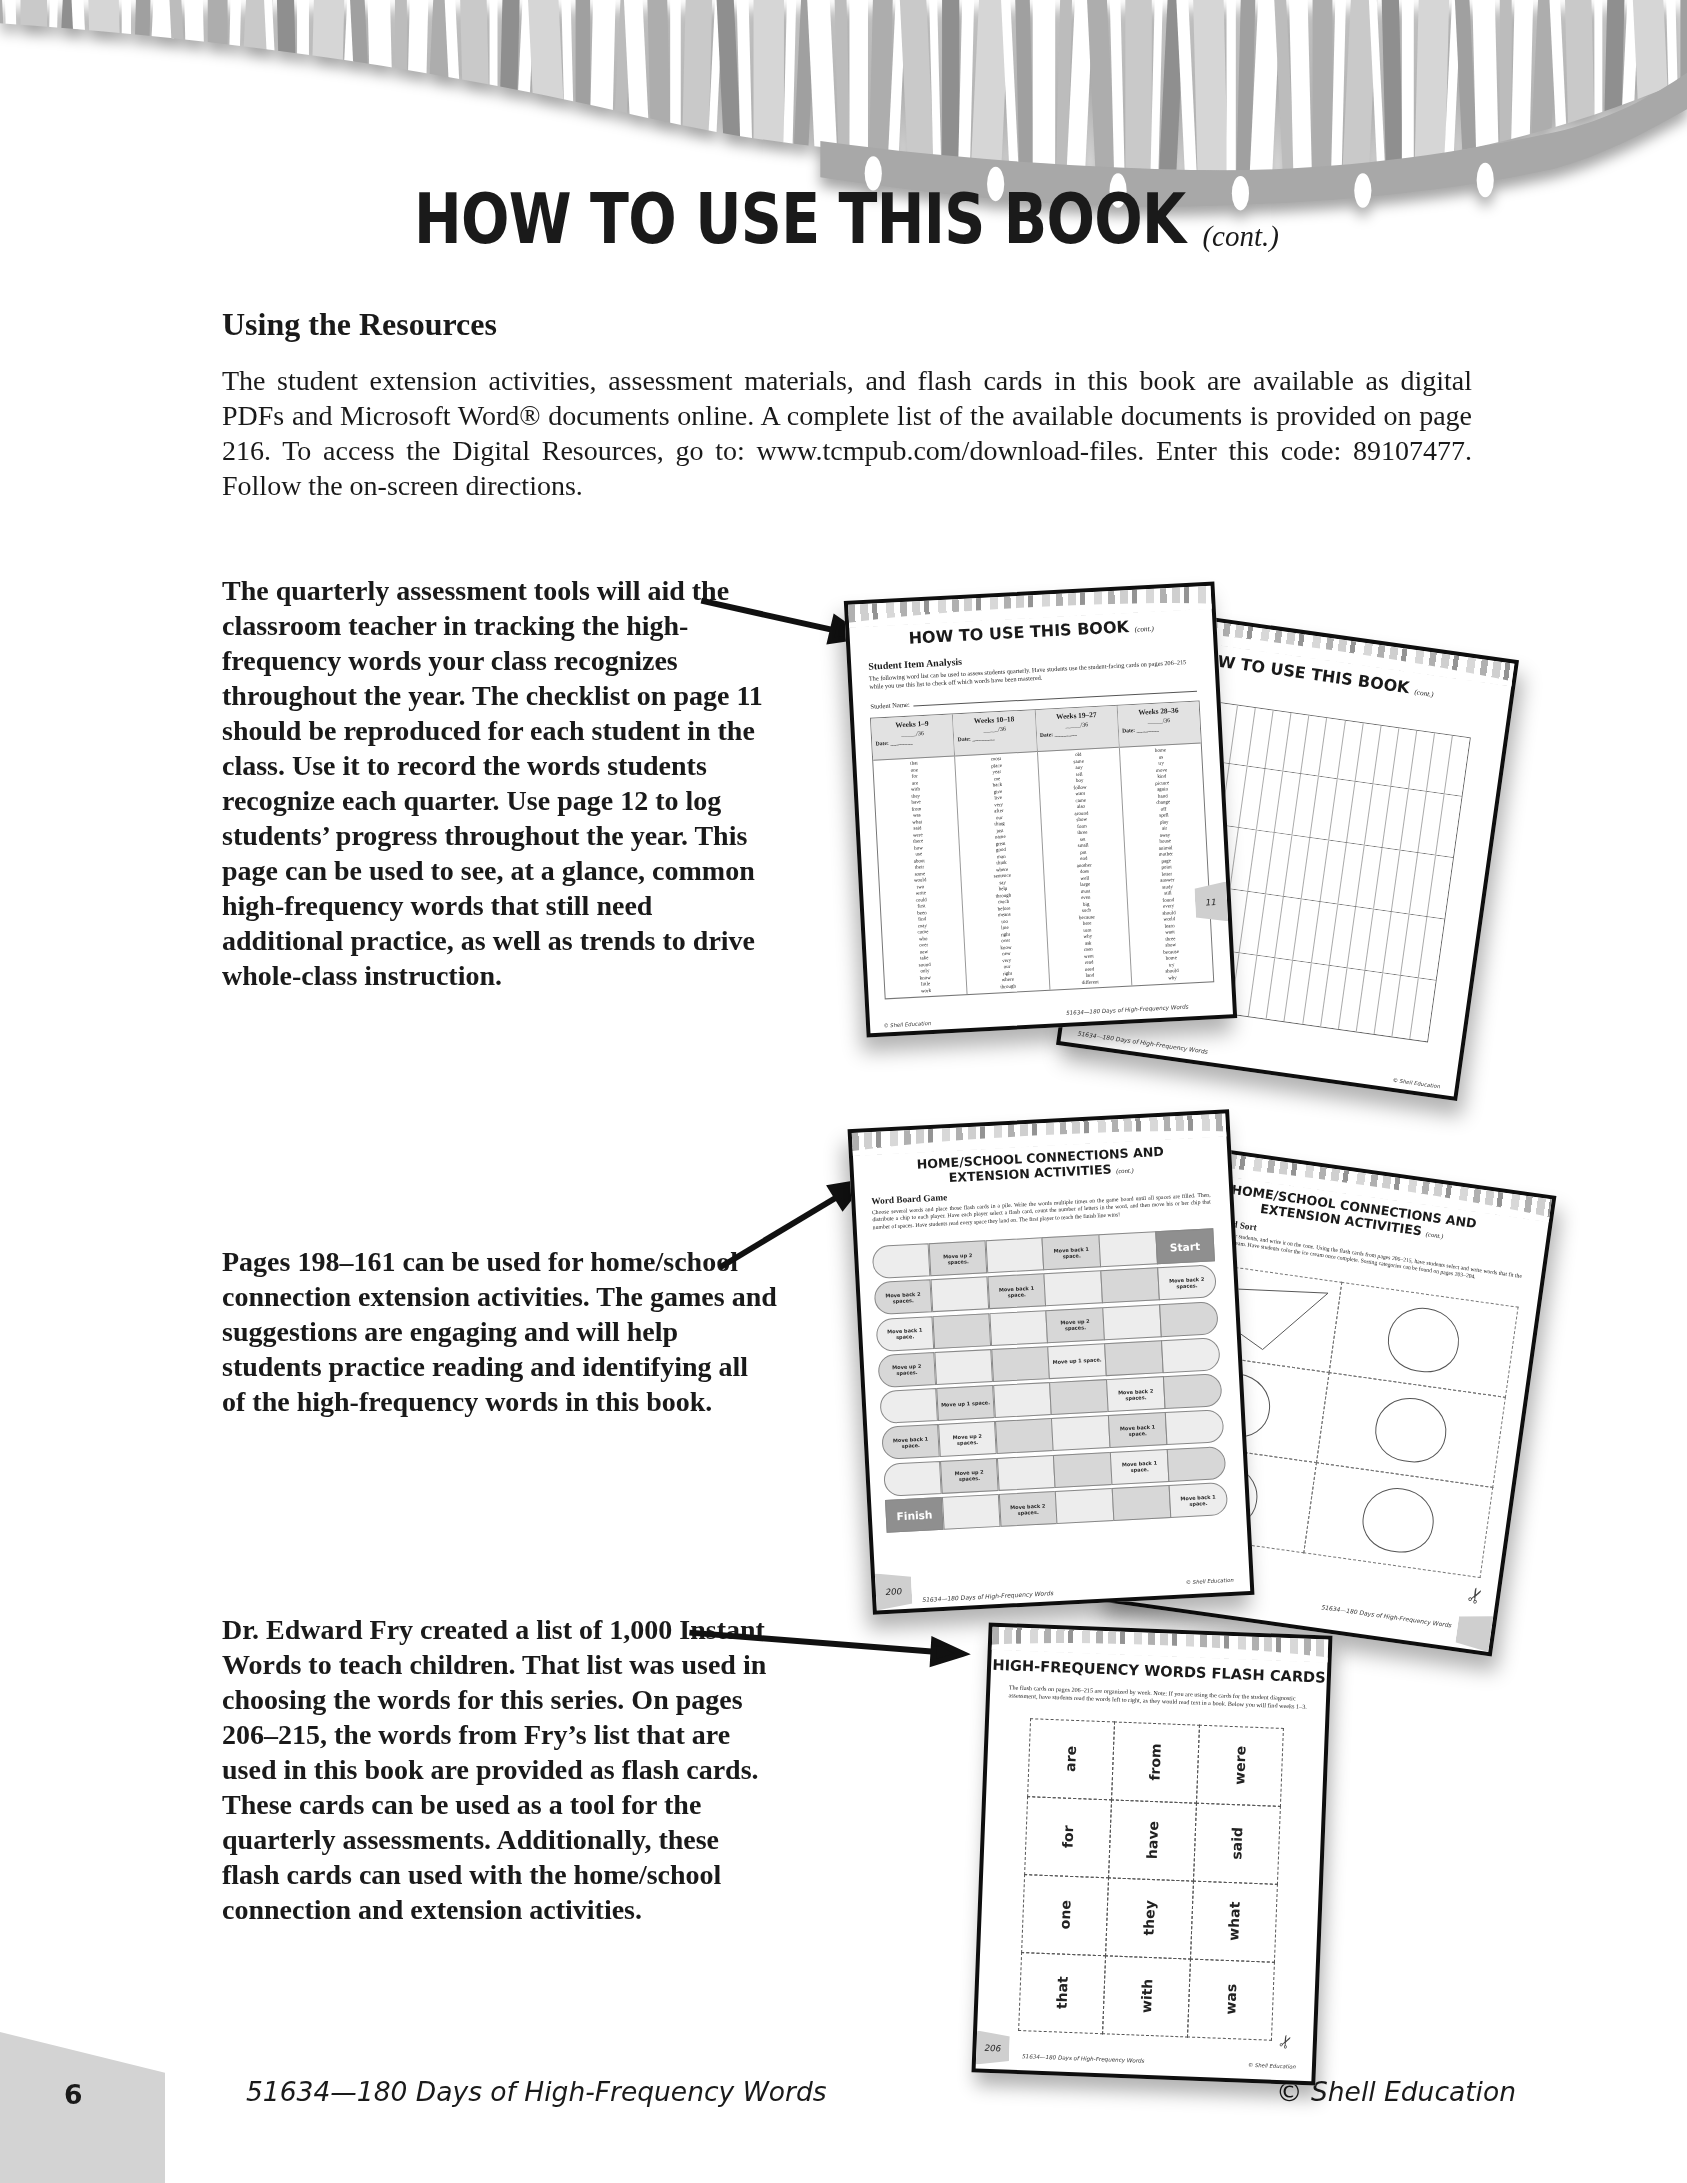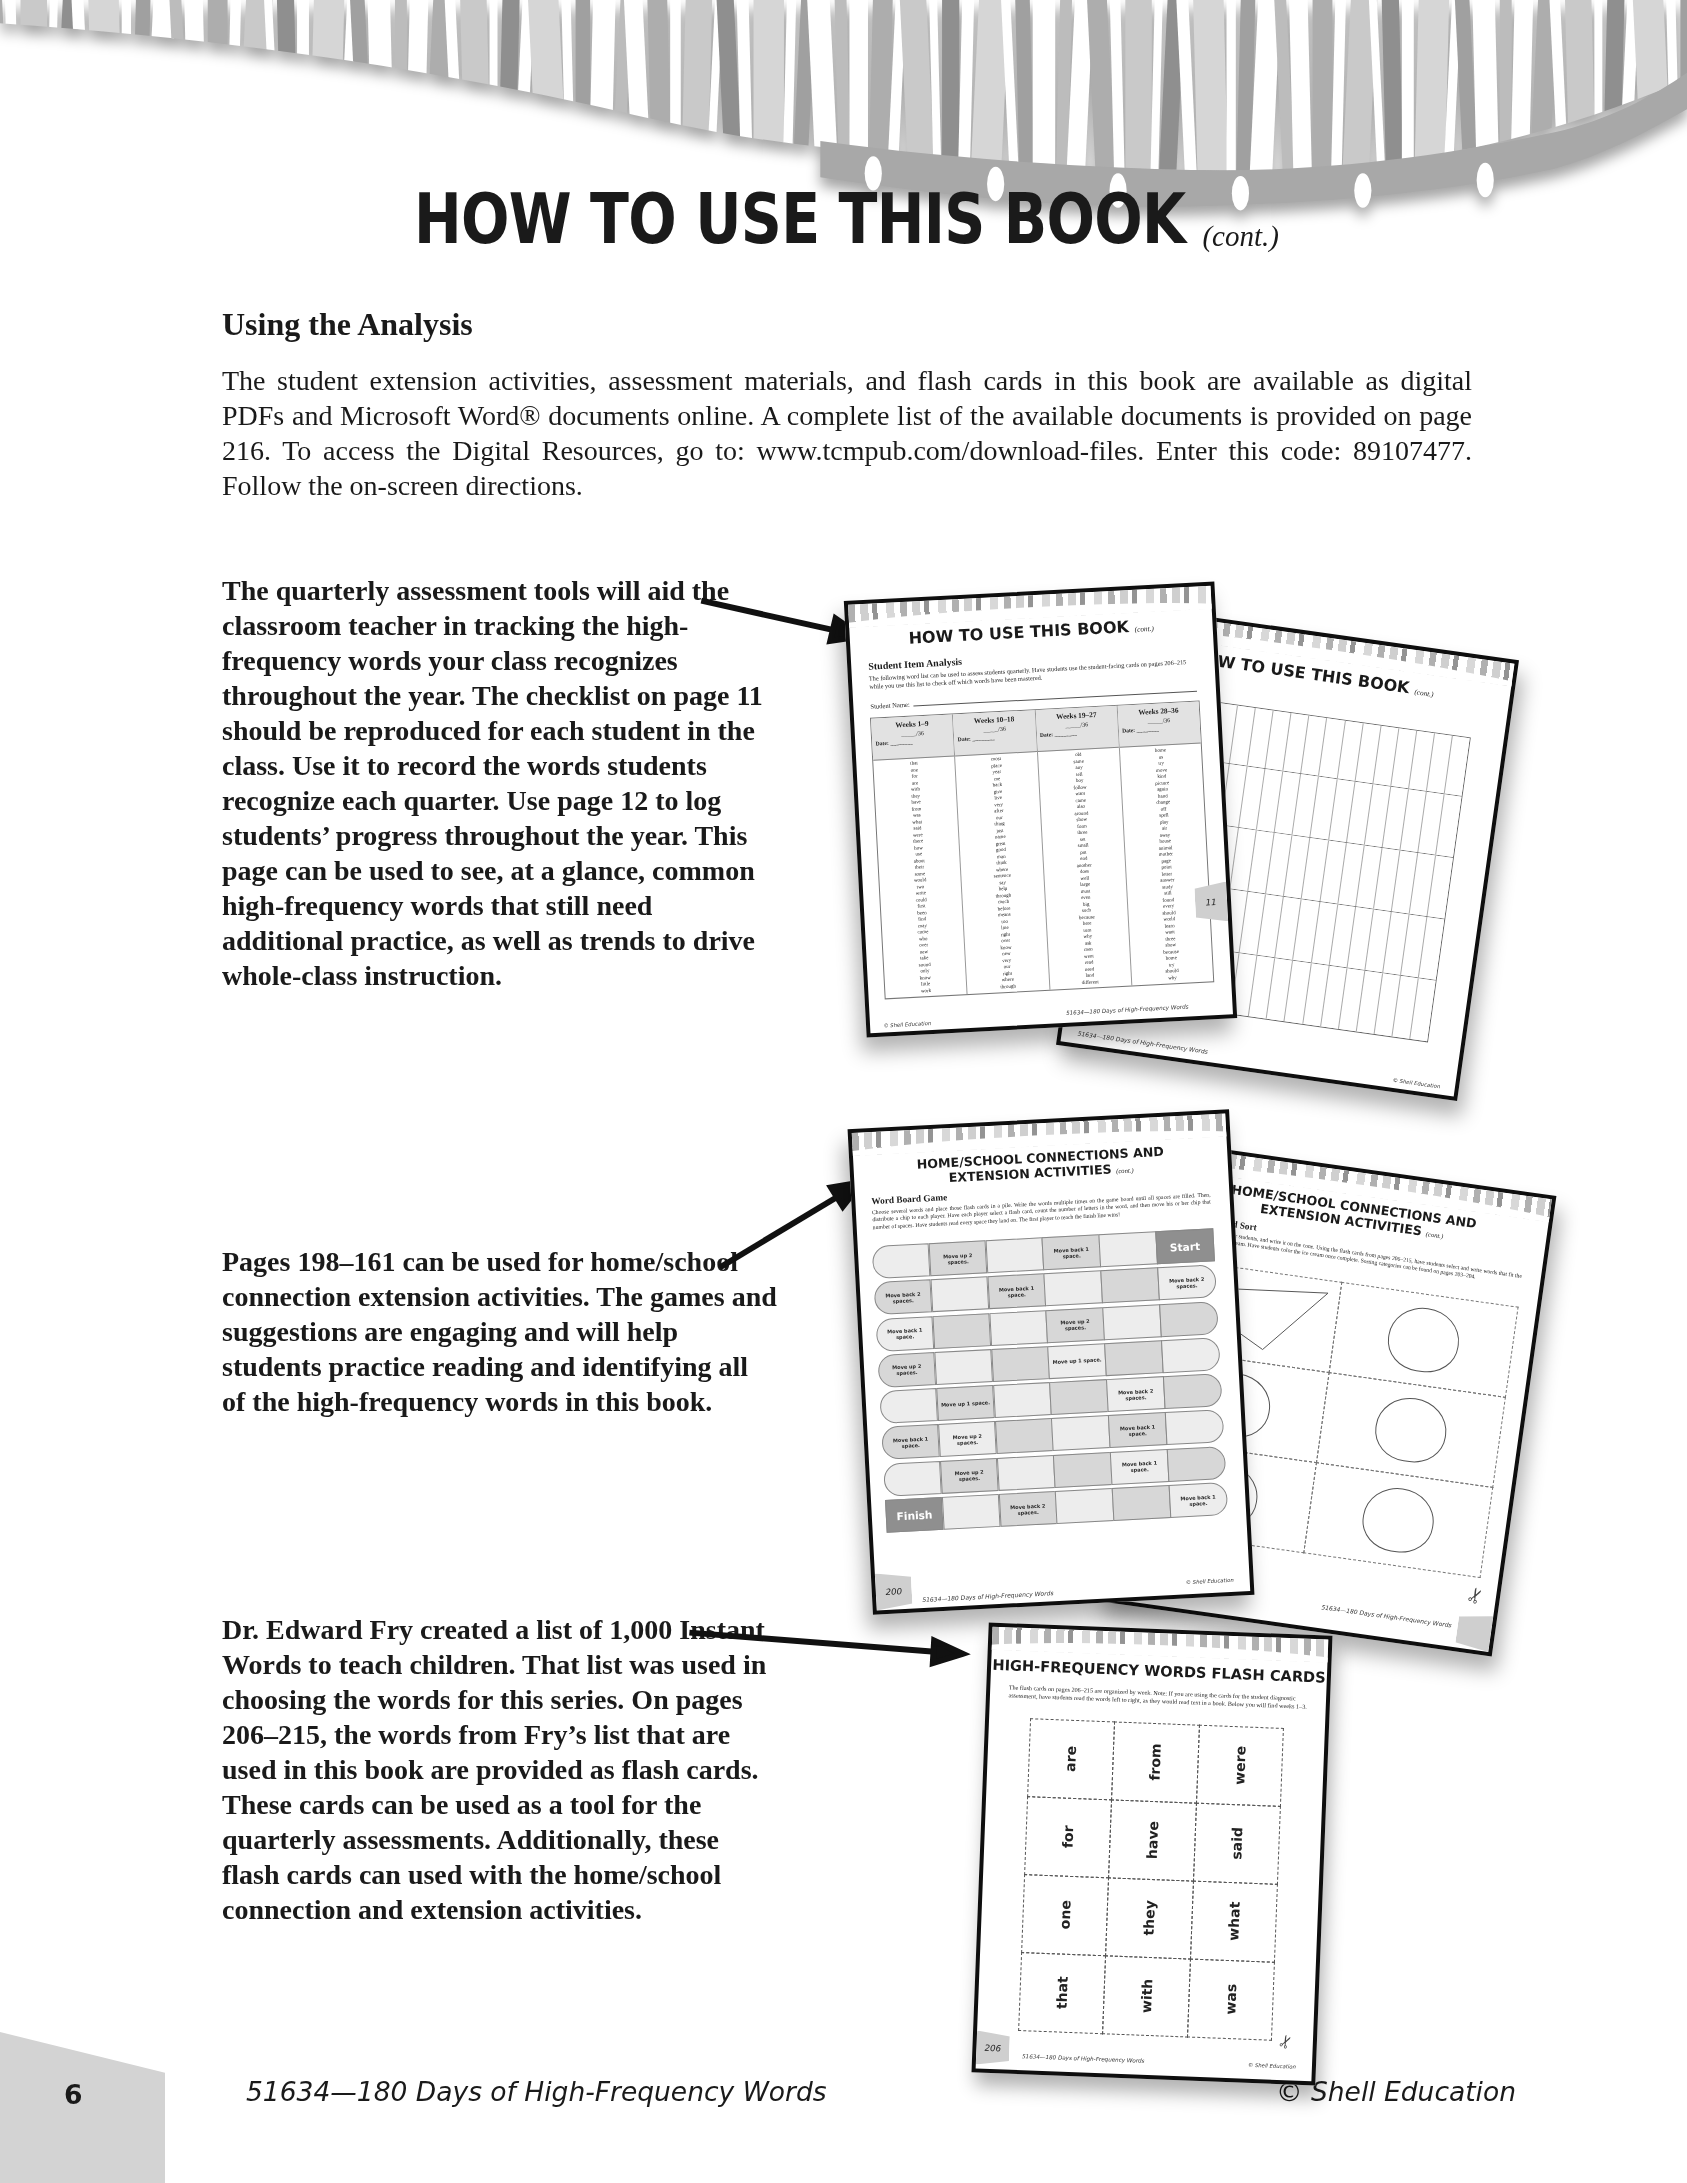--- a/index.html
+++ b/index.html
@@ -262,21 +262,21 @@
     <ellipse cx="1875" cy="292" rx="13" ry="26"></ellipse>
     <ellipse cx="2060" cy="288" rx="13" ry="26"></ellipse>
     <ellipse cx="2245" cy="272" rx="13" ry="26"></ellipse>
   </g>
 </svg>
 
 <div class="title-row">
   <span class="main-title">HOW TO USE THIS BOOK</span><span class="title-cont">(cont.)</span>
 </div>
 
-<div class="section-heading">Using the Analysis</div>
+<div class="section-heading">Using the Resources</div>
 <div class="intro">The student extension activities, assessment materials, and flash cards in this book are available as digital PDFs and Microsoft Word® documents online. A complete list of the available documents is provided on page 216. To access the Digital Resources, go to: www.tcmpub.com/download-files. Enter this code: 89107477. Follow the on-screen directions.</div>
 
 <div id="para-assessment" class="sidepara">The quarterly assessment tools will aid the classroom teacher in tracking the high-frequency words your class recognizes throughout the year. The checklist on page 11 should be reproduced for each student in the class. Use it to record the words students recognize each quarter. Use page 12 to log students’ progress throughout the year. This page can be used to see, at a glance, common high-frequency words that still need additional practice, as well as trends to drive whole-class instruction.</div>
 <div id="para-homeschool" class="sidepara">Pages 198–161 can be used for home/school connection extension activities. The games and suggestions are engaging and will help students practice reading and identifying all of the high-frequency words in this book.</div>
 <div id="para-fry" class="sidepara">Dr. Edward Fry created a list of 1,000 Instant Words to teach children. That list was used in choosing the words for this series. On pages 206–215, the words from Fry’s list that are used in this book are provided as flash cards. These cards can be used as a tool for the quarterly assessments. Additionally, these flash cards can used with the home/school connection and extension activities.</div>
 
 <svg id="arrows" width="1687" height="2183" viewBox="0 0 2550 3300">
   <g stroke="#111" stroke-width="9" fill="#111">
     <line x1="1060" y1="908" x2="1262" y2="953"></line>
     <polygon points="1302,962 1255,969 1263,935"></polygon>

